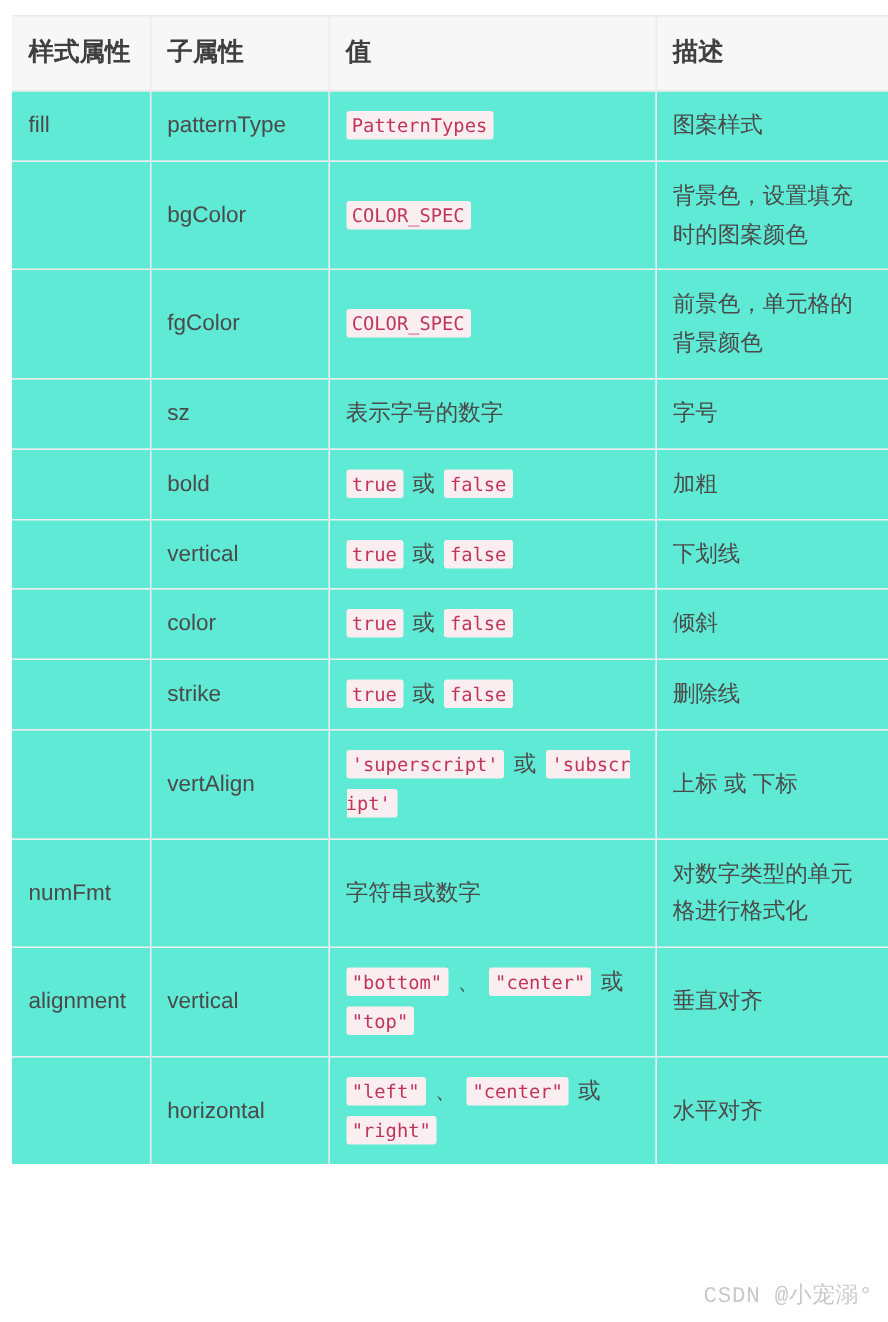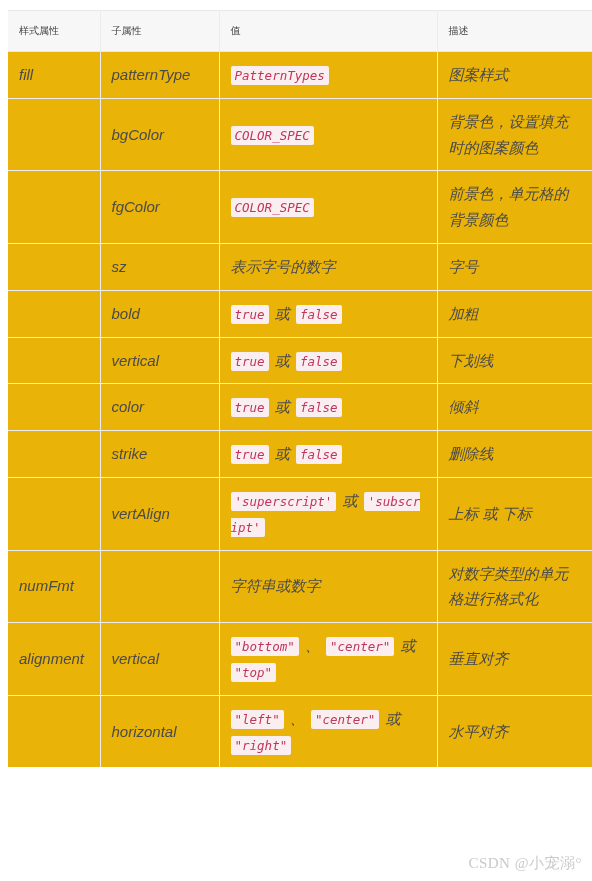--- a/index.html
+++ b/index.html
@@ -38,40 +38,39 @@
   table.spec col.c2 { width: 119px; }
   table.spec col.c3 { width: 218px; }
   table.spec col.c4 { width: 155px; }
 
   table.spec thead th {
     background: #f7f7f7;
     border: 1px solid #e8e8e8;
     border-left: none;
     border-right: 1px solid #ececec;
     text-align: left;
-    font-weight: normal;
+    font-weight: bold;
     color: #3f3f3f;
     padding: 13px 11px 14px 11px;
-    font-size: 10px;
+    font-size: 17px;
     line-height: 1.3;
     vertical-align: middle;
   }
   table.spec thead th:last-child { border-right: none; }
 
   table.spec tbody td {
     border-top: 1px solid #ededed;
     border-right: 1px solid #ececec;
     padding: 10px 11px;
     vertical-align: middle;
     line-height: 1.72;
     color: #4a4a4a;
     font-size: 15px;
-    background: #eab308;
+    background: #5eead4;
     word-break: break-all;
-    font-style: italic;
   }
   table.spec tbody td:last-child { border-right: none; }
 
   table.spec tbody tr:first-child td { border-top: 1px solid #e8e8e8; }
 
   .cell-attr { color: #4a4a4a; }
 
   code.chip {
     background: #fbeef1;
     color: #c0355c;
@@ -91,21 +90,21 @@
   }
 
   .watermark {
     position: absolute;
     right: 10px;
     bottom: 8px;
     color: #c9c9c9;
     font-size: 15px;
     letter-spacing: 0.5px;
     white-space: nowrap;
-    font-family: Liberation Serif, serif;
+    font-family: Liberation Mono, monospace;
     text-align: right;
   }
 </style>
 </head>
 <body>
 
 <div class="page">
 
   <table class="spec">
     <colgroup>

